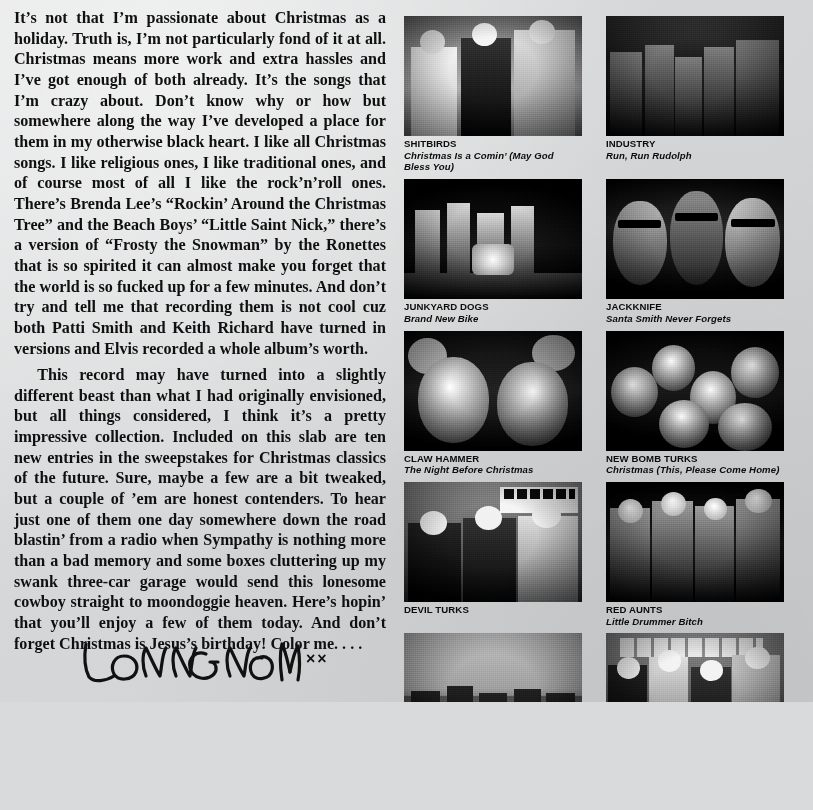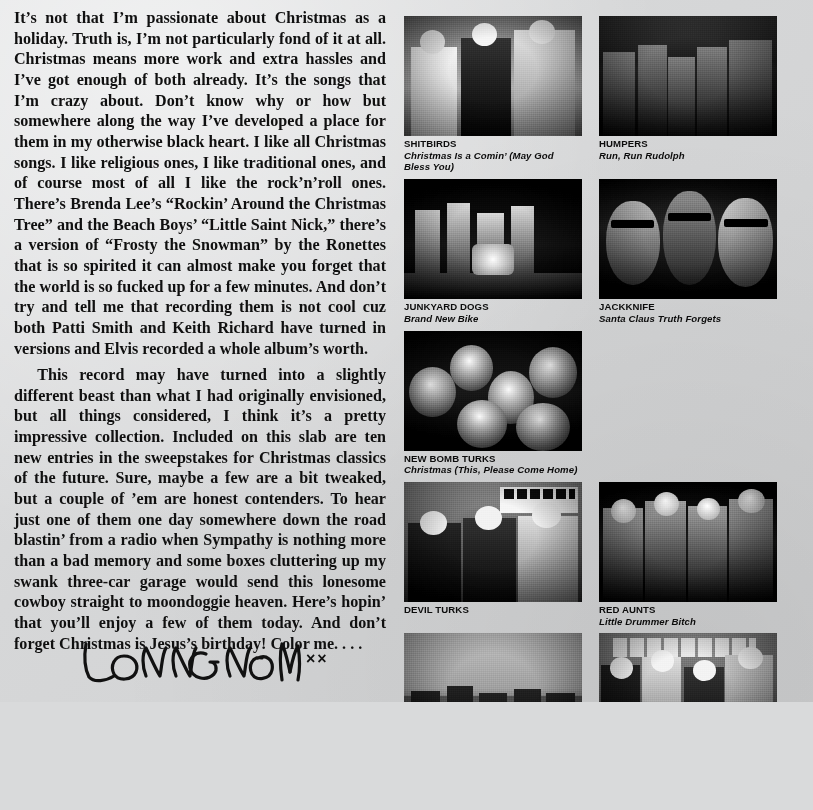--- a/index.html
+++ b/index.html
@@ -90,21 +90,21 @@
 
   
   .grid {
     position: absolute;
     left: 404px;
     top: 16px;
     width: 400px;
   }
   .grid-row {
     display: flex;
-    gap: 17px;
+    gap: 24px;
     margin-bottom: 6px;
   }
   .cell {
     width: 178px;
   }
 
   .photo {
     width: 178px;
     height: 120px;
     position: relative;
@@ -325,21 +325,21 @@
             <div class="pp"></div>
               <div class="pp"></div>
               <div class="pp"></div>
               <div class="pp"></div>
               <div class="pp"></div>
           </div>
           <div class="vig"></div>
             <div class="grain"></div>
         </div>
         <div class="cap">
-          <span class="band">HUMPERS</span>
+          <span class="band">INDUSTRY</span>
           <span class="song">Run, Run Rudolph</span>
         </div>
       </div>
     </div>
 
     <div class="grid-row">
       <div class="cell">
         <div class="photo">
           <div class="ph p3">
             <div class="stage"></div>
@@ -366,26 +366,42 @@
               <div class="fa fa3"></div>
             <div class="gl gl1"></div>
               <div class="gl gl2"></div>
               <div class="gl gl3"></div>
           </div>
           <div class="vig"></div>
             <div class="grain"></div>
         </div>
         <div class="cap">
           <span class="band">JACKKNIFE</span>
-          <span class="song">Santa Claus Truth Forgets</span>
+          <span class="song">Santa Smith Never Forgets</span>
         </div>
       </div>
     </div>
 
     <div class="grid-row">
+      <div class="cell">
+        <div class="photo">
+          <div class="ph p5">
+            <div class="sm"></div>
+              <div class="sm2"></div>
+            <div class="bigface bf1"></div>
+              <div class="bigface bf2"></div>
+          </div>
+          <div class="vig"></div>
+            <div class="grain"></div>
+        </div>
+        <div class="cap">
+          <span class="band">CLAW HAMMER</span>
+          <span class="song">The Night Before Christmas</span>
+        </div>
+      </div>
       <div class="cell">
         <div class="photo">
           <div class="ph p6">
             <div class="fc fc1"></div>
               <div class="fc fc2"></div>
               <div class="fc fc3"></div>
             <div class="fc fc4"></div>
               <div class="fc fc5"></div>
               <div class="fc fc6"></div>
           </div>

